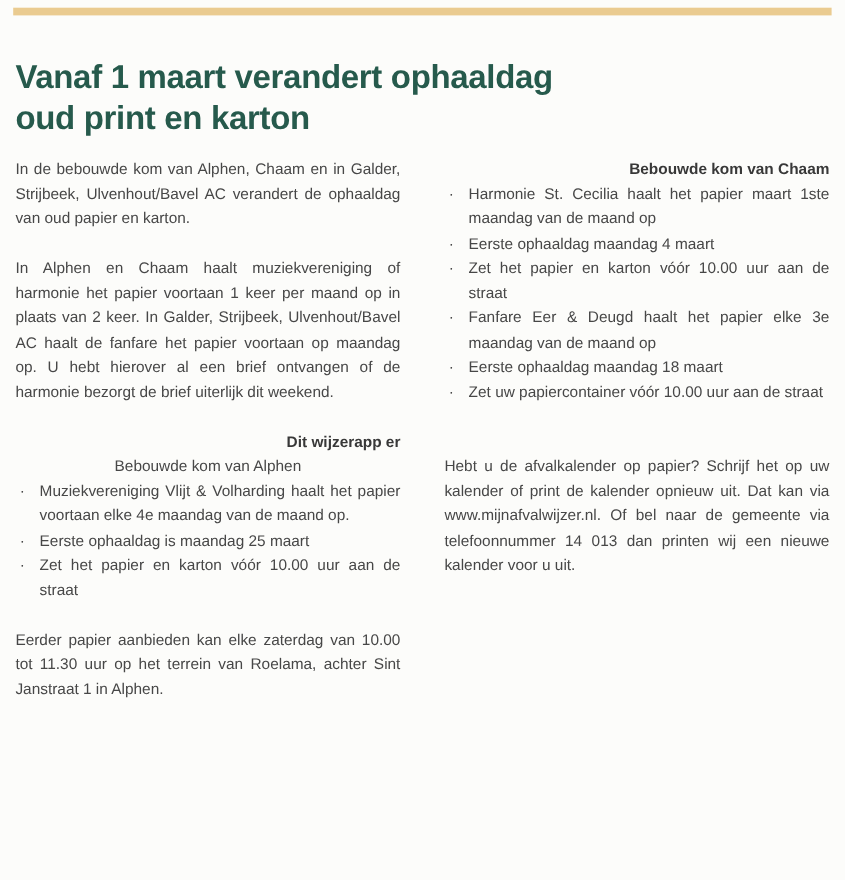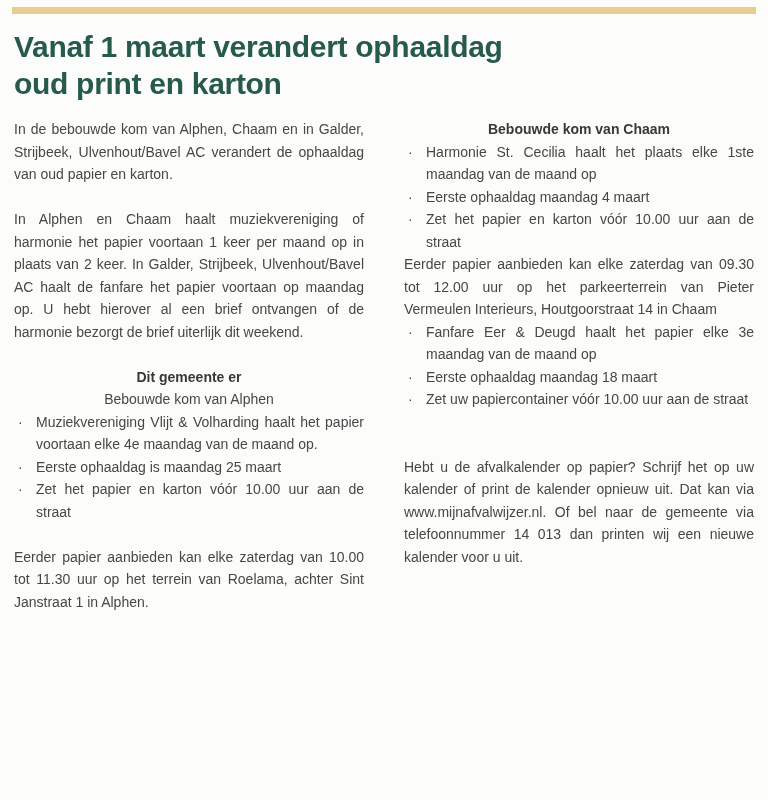--- a/index.html
+++ b/index.html
@@ -15,41 +15,41 @@
     background:var(--bg);
     font-family:"Liberation Sans","DejaVu Sans",sans-serif;
     color:var(--text);
   }
   .page{width:768px;height:800px;position:relative;padding:0 14px;}
   .accent-bar{
     position:absolute;left:12px;top:7px;width:744px;height:7px;
     background:var(--accent);
   }
   .title{
-    padding-top:28px;
+    padding-top:52px;
     color:var(--title-color);
     font-weight:bold;
     font-size:30px;
     line-height:37px;
     letter-spacing:-0.3px;
   }
   .columns{
     margin-top:16px;
     display:flex;
     justify-content:space-between;
   }
   .col{
     width:350px;
     font-size:14px;
     line-height:22.5px;
     text-align:justify;
   }
   .block{margin:0;}
   .gap{margin-top:22.5px;}
-  .bold-head{font-weight:bold;color:var(--bold);text-align:center;}
+  .bold-head{font-weight:bold;color:var(--bold);text-align:right;}
   .sub-head{text-align:center;}
   .bullet{display:flex;}
   .bullet .marker{
     flex:0 0 22px;
     text-align:left;
     padding-left:4px;
   }
   .bullet .bullet-text{
     flex:1;
     text-align:justify;
@@ -68,21 +68,21 @@
     <div>oud print en karton</div>
   </h1>
 
   <div class="columns">
 
     <div class="col">
       <p class="block">In de bebouwde kom van Alphen, Chaam en in Galder, Strijbeek, Ulvenhout/Bavel AC verandert de ophaaldag van oud papier en karton.</p>
 
       <p class="block gap">In Alphen en Chaam haalt muziek­vereniging of harmonie het papier voortaan 1 keer per maand op in plaats van 2 keer. In Galder, Strijbeek, Ulven­hout/Bavel AC haalt de fanfare het pa­pier voortaan op maandag op. U hebt hierover al een brief ontvangen of de harmonie bezorgt de brief uiterlijk dit weekend.</p>
 
-      <p class="block gap bold-head">Dit gemeente er</p>
+      <p class="block gap bold-head">Dit wijzerapp er</p>
       <p class="block sub-head">Bebouwde kom van Alphen</p>
 
       <div>
         <div class="bullet">
           <span class="marker">·</span>
           <span class="bullet-text">Muziekvereniging Vlijt &amp; Volharding haalt het papier voortaan elke 4e maandag van de maand op.</span>
         </div>
         <div class="bullet">
           <span class="marker">·</span>
           <span class="bullet-text">Eerste ophaaldag is maandag 25 maart</span>
@@ -95,33 +95,32 @@
 
       <p class="block gap">Eerder papier aanbieden kan elke zaterdag van 10.00 tot 11.30 uur op het terrein van Roelama, achter Sint Janstraat 1 in Alphen.</p>
     </div>
 
     <div class="col">
       <p class="block bold-head">Bebouwde kom van Chaam</p>
 
       <div>
         <div class="bullet">
           <span class="marker">·</span>
-          <span class="bullet-text">Harmonie St. Cecilia haalt het plaats elke 1ste maandag van de maand op</span>
+          <span class="bullet-text">Harmonie St. Cecilia haalt het papier maart 1ste maandag van de maand op</span>
         </div>
         <div class="bullet">
           <span class="marker">·</span>
           <span class="bullet-text">Eerste ophaaldag maandag 4 maart</span>
         </div>
         <div class="bullet">
           <span class="marker">·</span>
           <span class="bullet-text">Zet het papier en karton vóór 10.00 uur aan de straat</span>
         </div>
       </div>
 
-      <p class="block">Eerder papier aanbieden kan elke za­terdag van 09.30 tot 12.00 uur op het parkeerterrein van Pieter Vermeulen Interieurs, Houtgoorstraat 14 in Chaam</p>
 
 
       <div>
         <div class="bullet">
           <span class="marker">·</span>
           <span class="bullet-text">Fanfare Eer &amp; Deugd haalt het papier elke 3e maandag van de maand op</span>
         </div>
         <div class="bullet">
           <span class="marker">·</span>
           <span class="bullet-text">Eerste ophaaldag maandag 18 maart</span>

